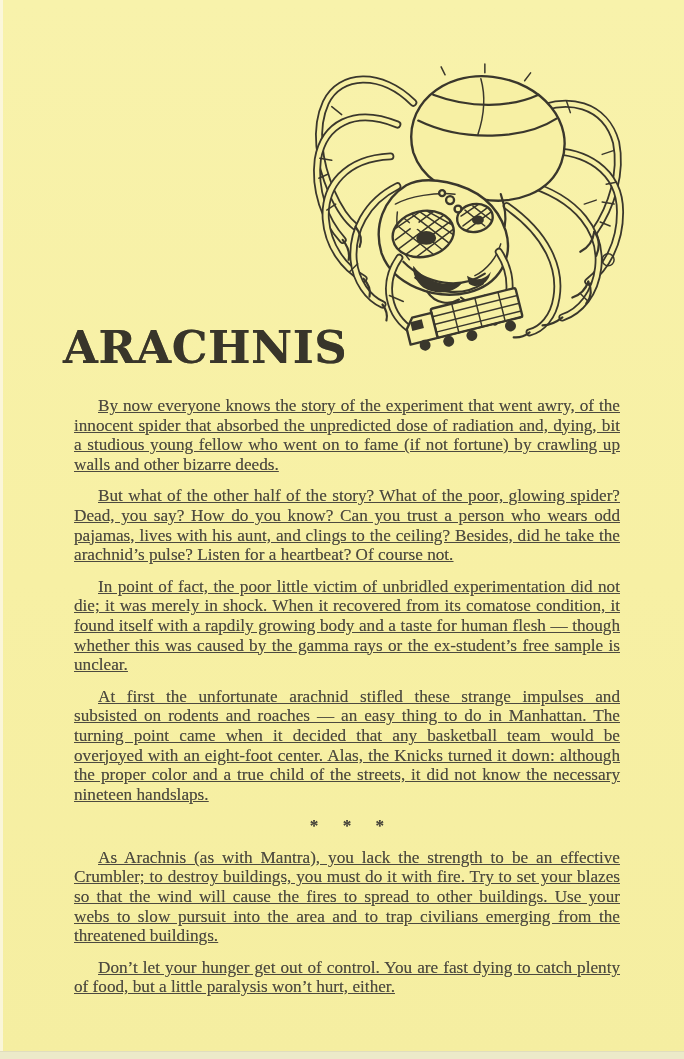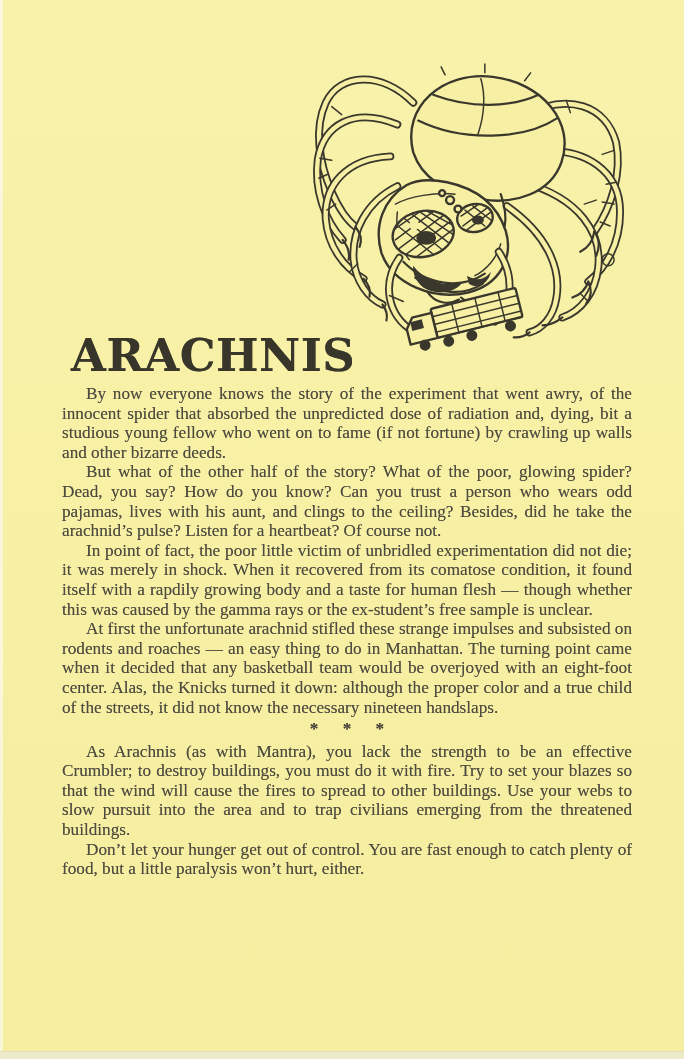--- a/index.html
+++ b/index.html
@@ -21,43 +21,44 @@
   }
   .scan-edge-bottom {
     position: absolute; left: 0; bottom: 0; width: 100%; height: 7px;
     background: #eceac9;
     border-top: 1px solid #e0ddbf;
   }
   .title {
     position: absolute;
     left: 63px;
     top: 323px;
-    margin: 8px;
+    margin: 0;
     font-family: "DejaVu Serif", serif;
     font-weight: bold;
     font-size: 45px;
     line-height: 50px;
     letter-spacing: 0.5px;
     color: #38352a;
     text-shadow: 0 0 0.6px rgba(56,53,42,0.6);
   }
   .body-text {
     position: absolute;
     left: 62px;
     top: 384px;
     width: 570px;
     color: #4d4a3f;
     font-size: 17.2px;
     line-height: 19.6px;
     text-align: justify;
     text-shadow: 0 0 0.45px rgba(77,74,63,0.55);
   }
   .body-text p {
-    margin: 0;
+    margin: 12px;
     text-indent: 24px;
+    text-decoration: underline;
   }
   .divider {
     text-align: center;
     letter-spacing: 10px;
     text-indent: 10px;
     font-weight: bold;
     margin: 2px 0 3px 0;
     color: #45423a;
   }
   .spider {
@@ -223,18 +224,18 @@
 
   <h1 class="title">ARACHNIS</h1>
 
   <div class="body-text">
     <p>By now everyone knows the story of the experiment that went awry, of the innocent spider that absorbed the unpredicted dose of radiation and, dying, bit a studious young fellow who went on to fame (if not fortune) by crawling up walls and other bizarre deeds.</p>
     <p>But what of the other half of the story? What of the poor, glowing spider? Dead, you say? How do you know? Can you trust a person who wears odd pajamas, lives with his aunt, and clings to the ceiling? Besides, did he take the arachnid’s pulse? Listen for a heartbeat? Of course not.</p>
     <p>In point of fact, the poor little victim of unbridled experimentation did not die; it was merely in shock. When it recovered from its comatose condition, it found itself with a rapdily growing body and a taste for human flesh — though whether this was caused by the gamma rays or the ex-student’s free sample is unclear.</p>
     <p>At first the unfortunate arachnid stifled these strange impulses and subsisted on rodents and roaches — an easy thing to do in Manhattan. The turning point came when it decided that any basketball team would be overjoyed with an eight-foot center. Alas, the Knicks turned it down: although the proper color and a true child of the streets, it did not know the necessary nineteen handslaps.</p>
     <div class="divider">* * *</div>
     <p>As Arachnis (as with Mantra), you lack the strength to be an effective Crumbler; to destroy buildings, you must do it with fire. Try to set your blazes so that the wind will cause the fires to spread to other buildings. Use your webs to slow pursuit into the area and to trap civilians emerging from the threatened buildings.</p>
-    <p>Don’t let your hunger get out of control. You are fast enough to catch plenty of food, but a little paralysis won’t hurt, either.</p>
+    <p>Don’t let your hunger get out of control. You are fast dying to catch plenty of food, but a little paralysis won’t hurt, either.</p>
   </div>
 
   <div class="scan-edge-left"></div>
   <div class="scan-edge-bottom"></div>
 </div>
 
 </body></html>

